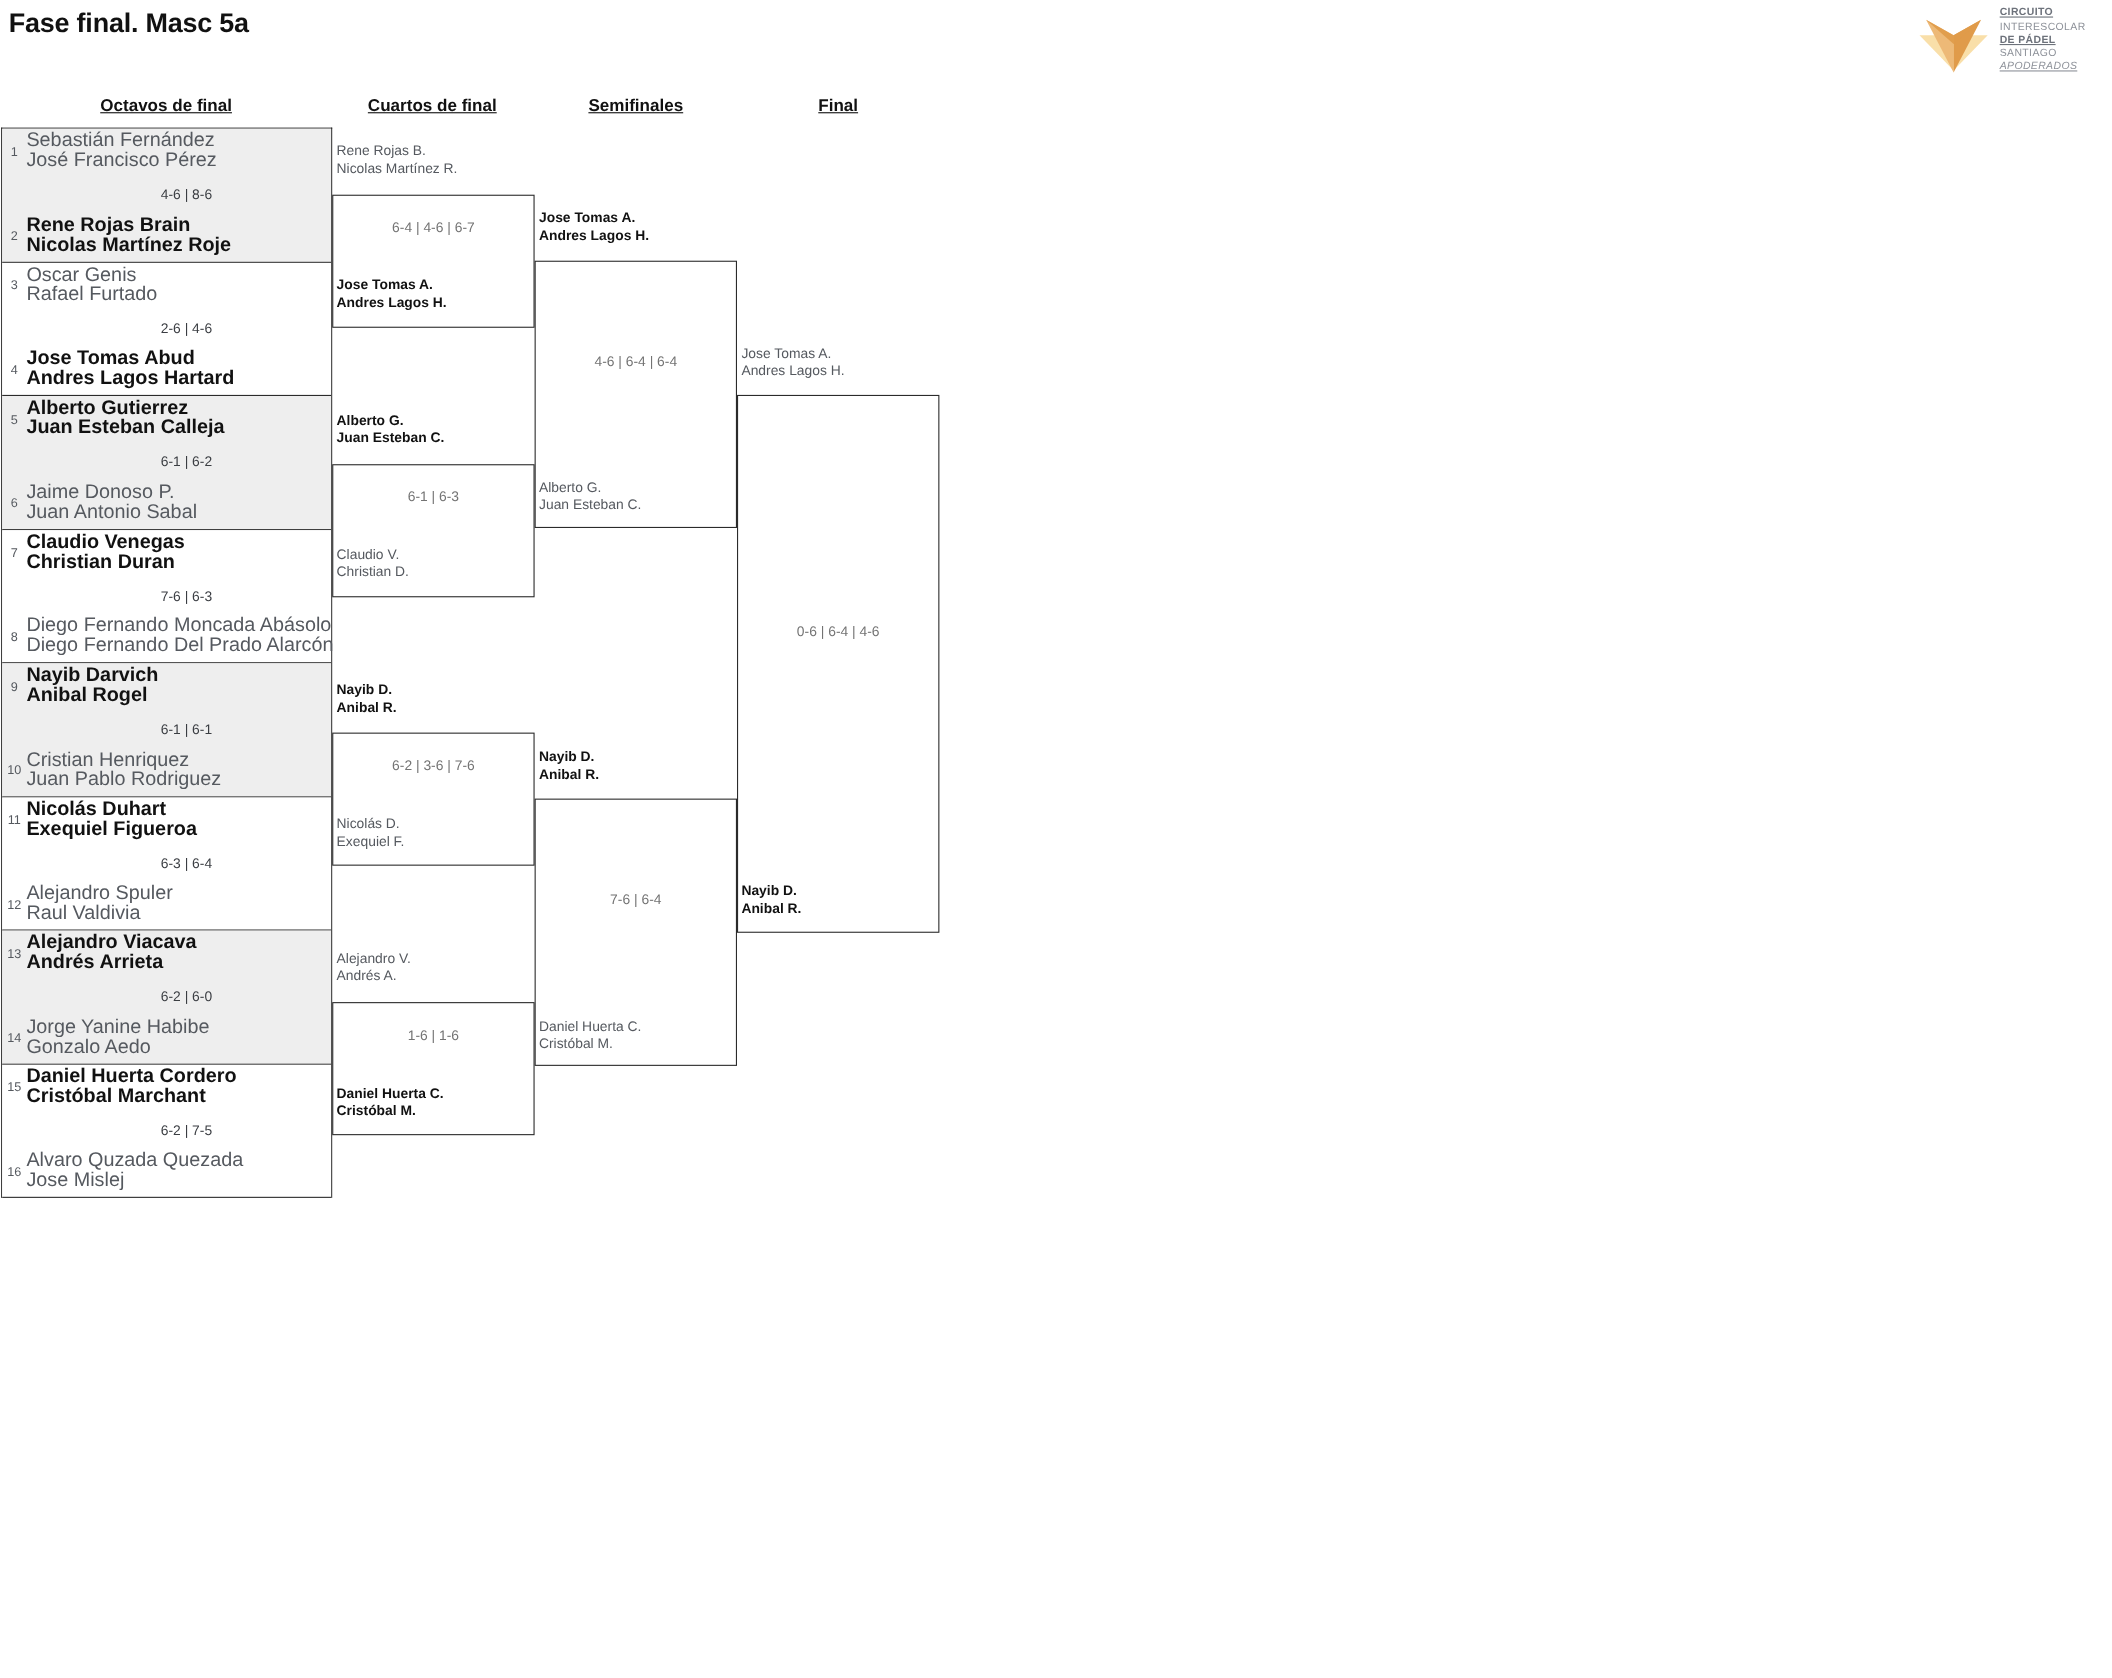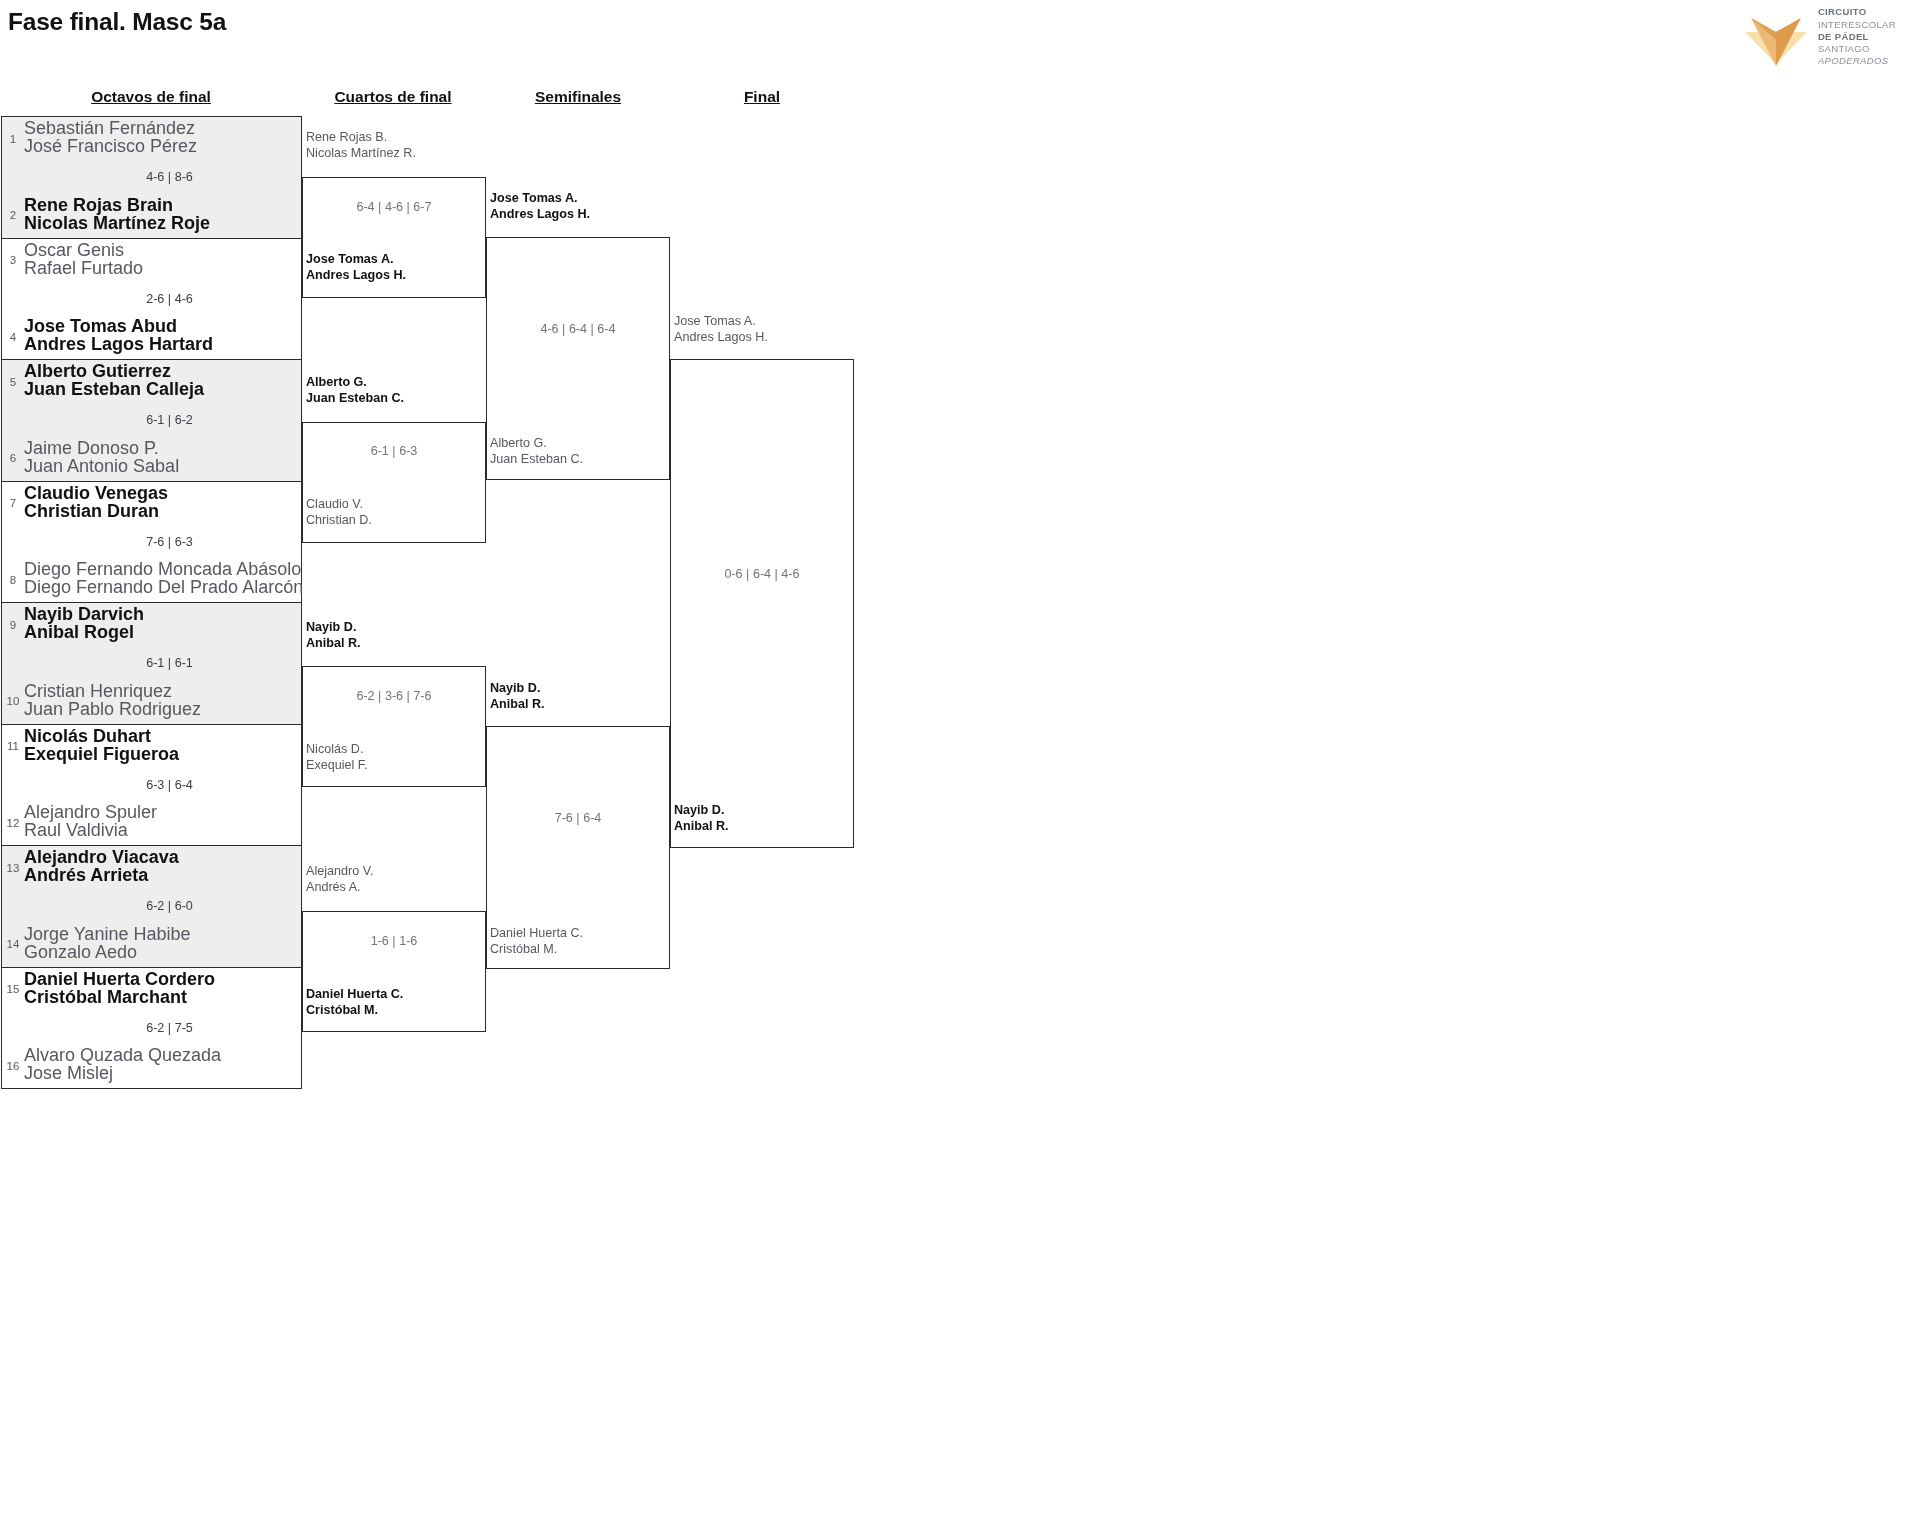--- a/index.html
+++ b/index.html
@@ -41,22 +41,22 @@
     align-items: center;
     gap: 9px;
   }
   .logo-mark { width: 66px; height: 62px; display: block; }
   .logo-text {
     font-size: 9.5px;
     line-height: 12.2px;
     color: #8d9199;
     letter-spacing: 0.35px;
   }
-  .logo-text .b { font-weight: 700; color: #6d727b; }
-  .logo-text .i { font-style: italic; }
+  .logo-text .b { font-weight: 700; color: #6d727b; text-decoration: underline; }
+  .logo-text .i { font-style: italic; text-decoration: underline; }
 
   
   .round-head {
     position: absolute;
     font-size: 15.5px;
     font-weight: 700;
     color: #111111;
     text-align: center;
     white-space: nowrap;
     text-decoration: underline;

